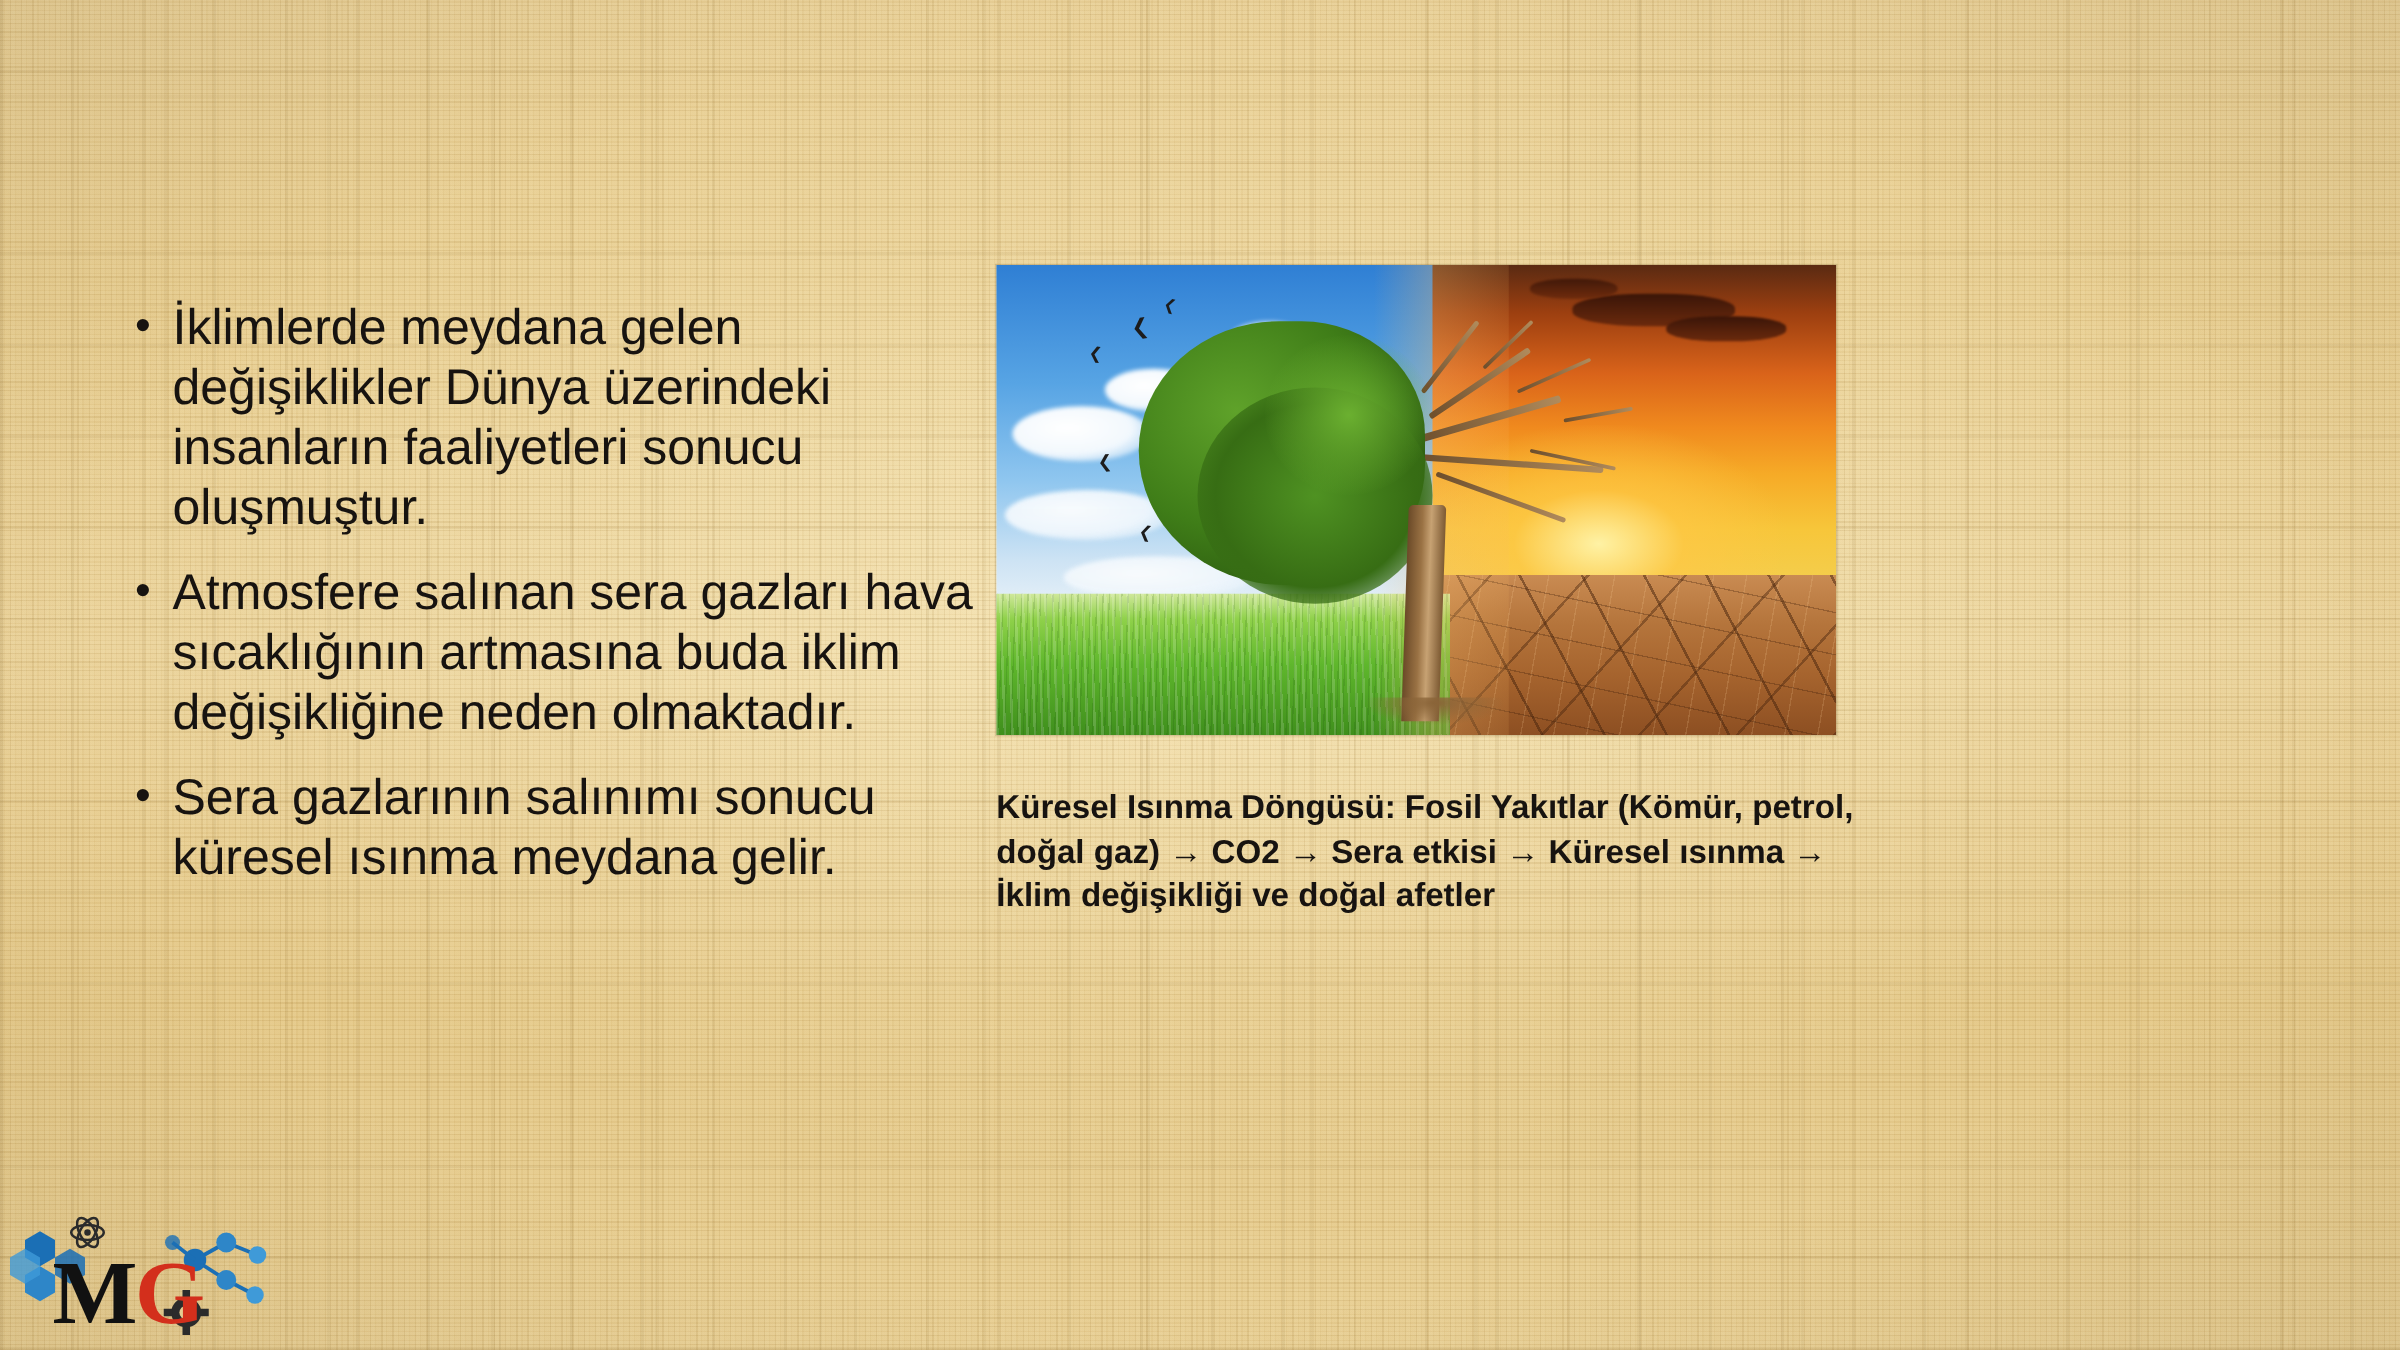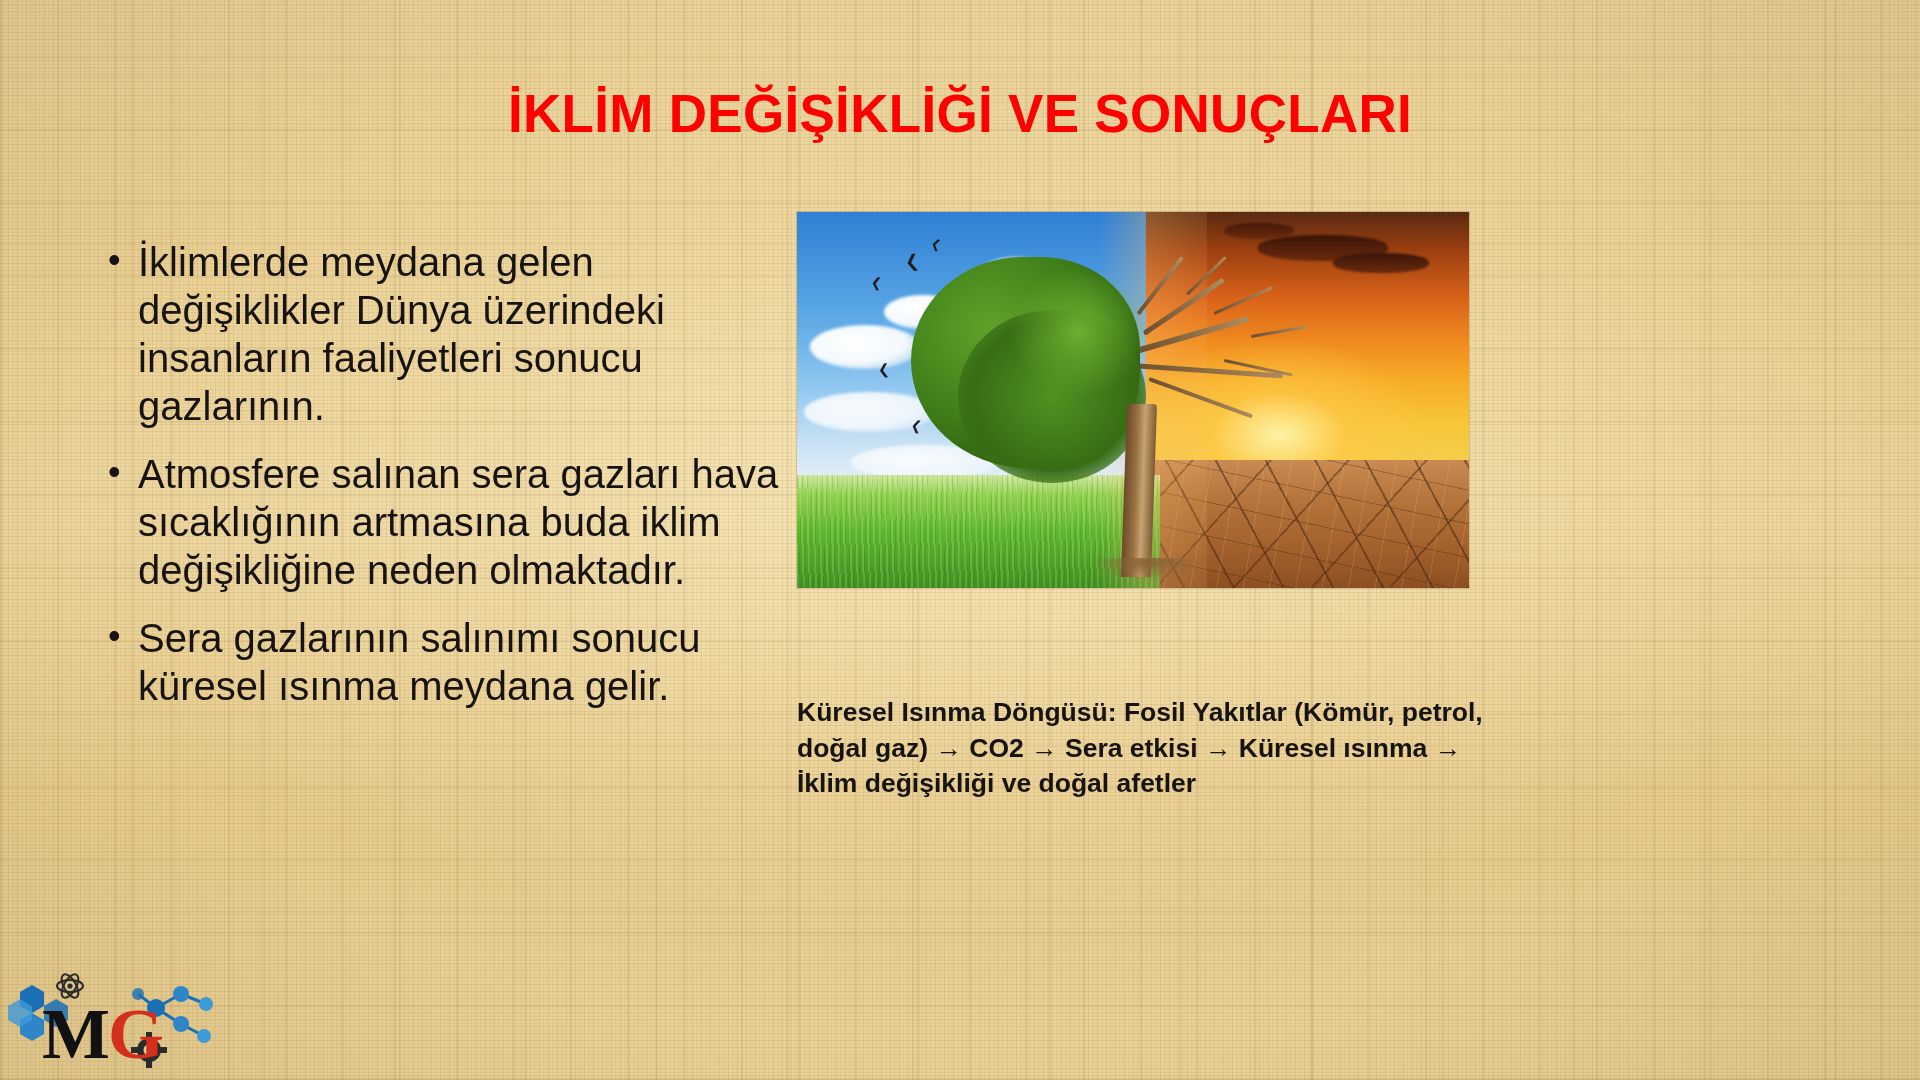--- a/index.html
+++ b/index.html
@@ -225,21 +225,21 @@
   .bird { position:absolute; color:#1c1c1c; font-size:17px; line-height:1; }
   .bd1 { left:16%;  top:11%; transform:rotate(-8deg); }
   .bd2 { left:11%;  top:17%; transform:rotate(6deg); font-size:13px; }
   .bd3 { left:20%;  top:7%;  transform:rotate(14deg); font-size:12px; }
   .bd4 { left:12%;  top:40%; transform:rotate(-4deg); font-size:14px; }
   .bd5 { left:17%;  top:55%; transform:rotate(10deg); font-size:13px; }
 
   
   #caption {
     position:absolute;
-    left:797px; top:695px;
+    left:797px; top:628px;
     width:700px;
     color:#171310;
     font-size:26.5px;
     font-weight:700;
     line-height:1.34;
   }
 
   
   #logo {
     position:absolute;
@@ -260,26 +260,25 @@
 </head>
 <body>
 
 <div id="slide">
   <div class="tex-base"></div>
   <div class="tex-h"></div>
   <div class="tex-v"></div>
   <div class="tex-blotch"></div>
   <div class="tex-vig"></div>
 
-  <h1 id="title">İKLİM DEĞİŞİKLİĞİ VE SONUÇLARI</h1>
 
   <div id="bullets">
     <div class="bullet">
       <span class="dot">•</span>
-      <span class="btext">İklimlerde meydana gelen değişiklikler Dünya üzerindeki insanların faaliyetleri sonucu gazlarının.</span>
+      <span class="btext">İklimlerde meydana gelen değişiklikler Dünya üzerindeki insanların faaliyetleri sonucu oluşmuştur.</span>
     </div>
     <div class="bullet">
       <span class="dot">•</span>
       <span class="btext">Atmosfere salınan sera gazları hava sıcaklığının artmasına buda iklim değişikliğine neden olmaktadır.</span>
     </div>
     <div class="bullet">
       <span class="dot">•</span>
       <span class="btext">Sera gazlarının salınımı sonucu küresel ısınma meydana gelir.</span>
     </div>
   </div>

